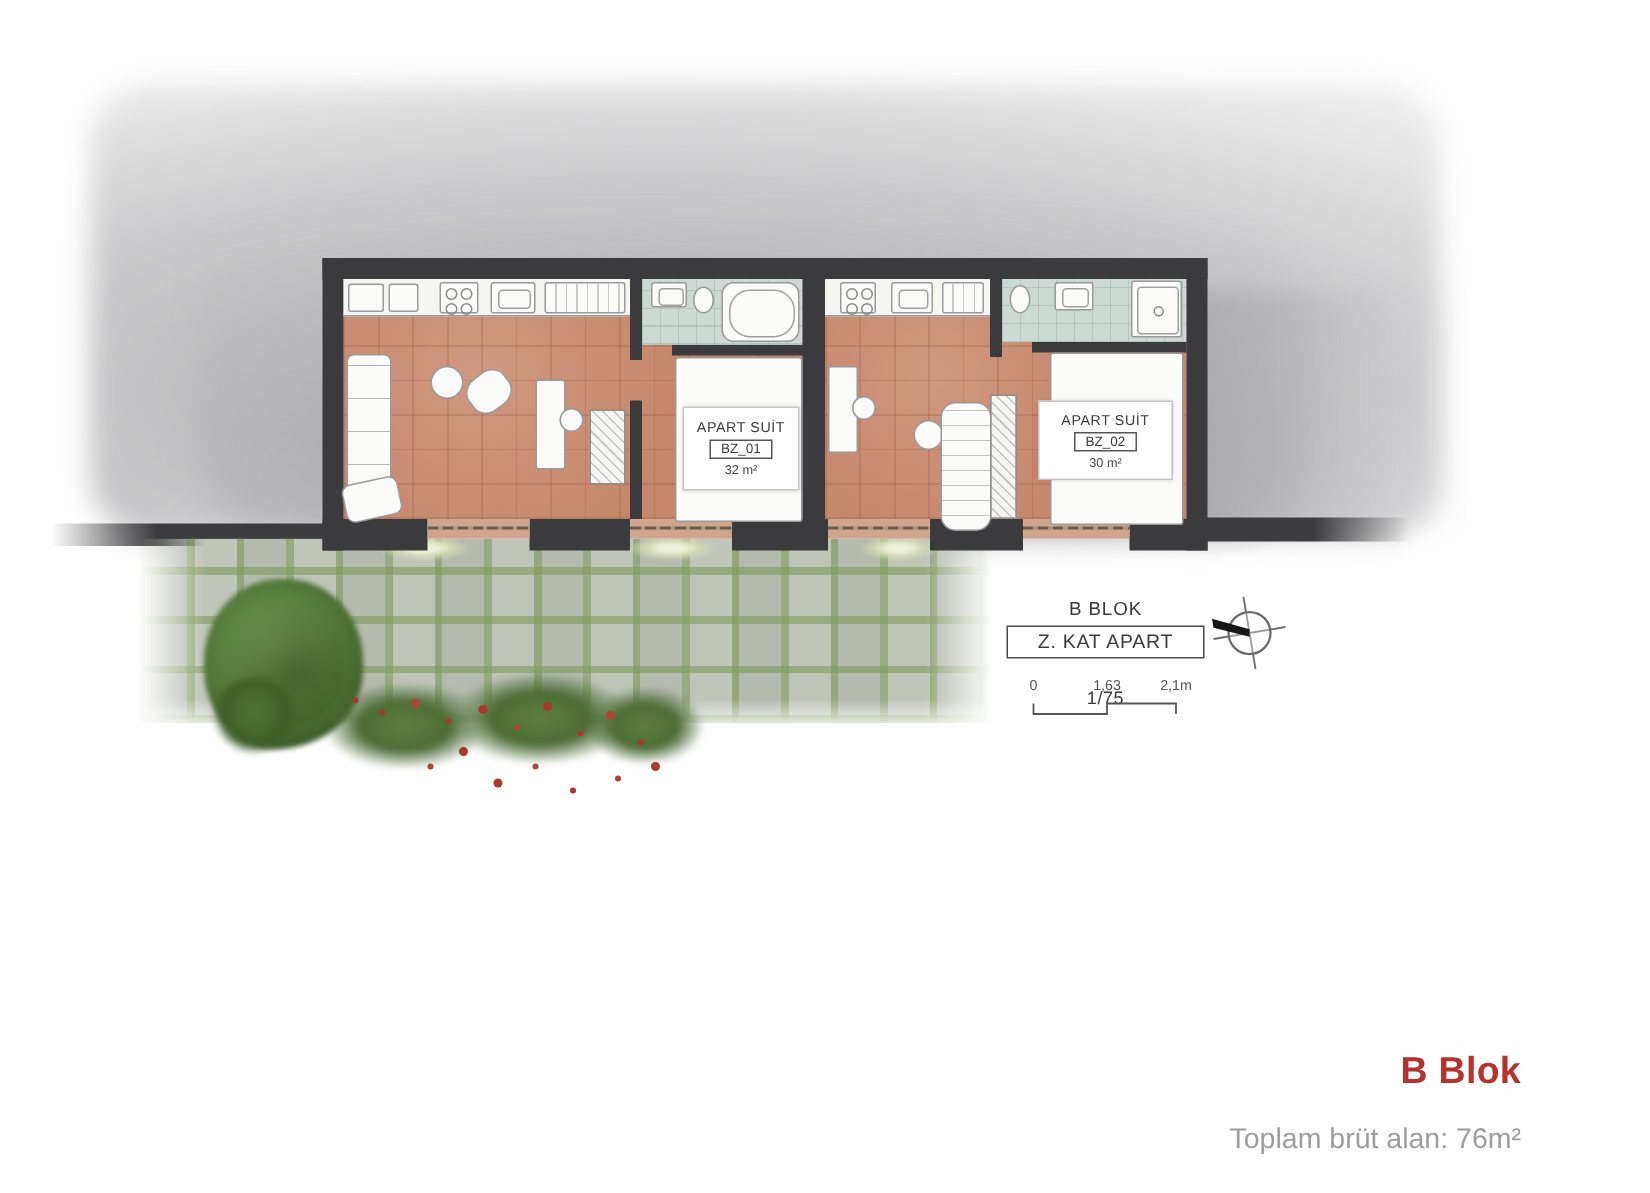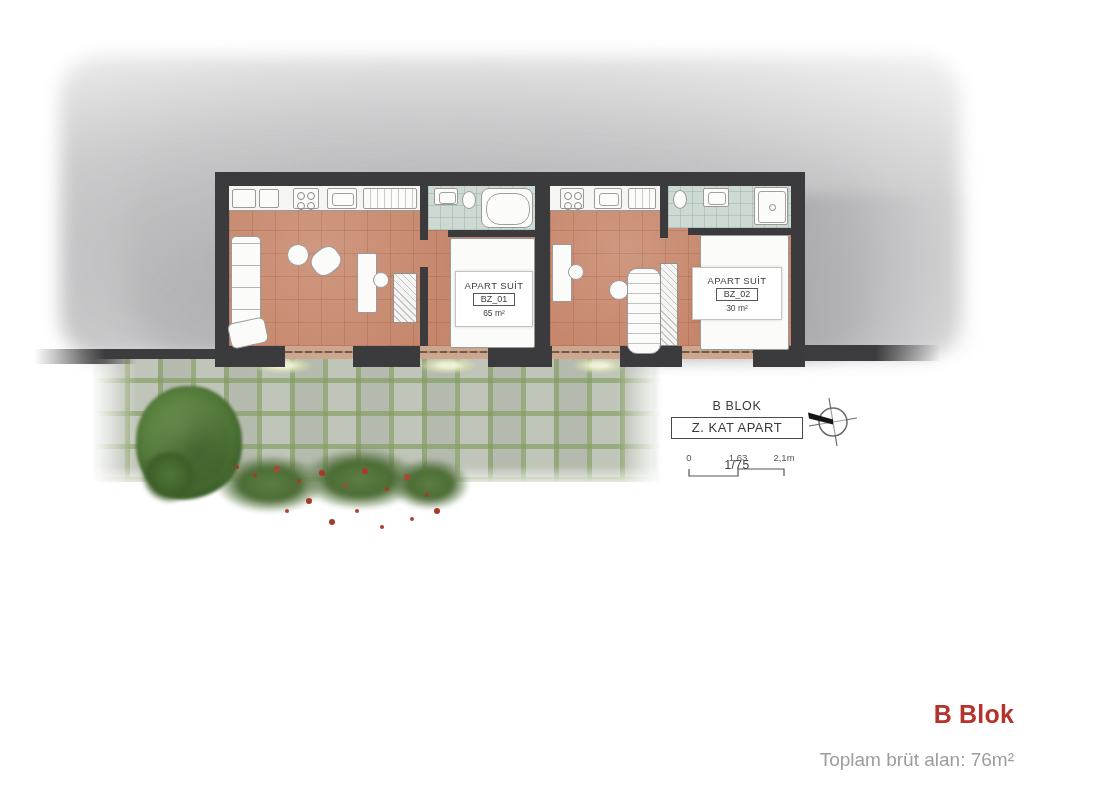--- a/index.html
+++ b/index.html
@@ -221,21 +221,21 @@
     <div class="abs furn circle" style="left:353px;top:92px;width:16px;height:16px;"></div>
     <div class="abs furn circle" style="left:394px;top:108px;width:20px;height:20px;"></div>
     <div class="abs furn hstripes" style="left:412px;top:96px;width:34px;height:86px;border-radius:10px;"></div>
     <div class="abs wardrobe" style="left:445px;top:91px;width:18px;height:83px;"></div>
     <div class="abs furn" style="left:545px;top:66px;width:29px;height:26px;"></div>
     <div class="abs furn" style="left:485px;top:63px;width:89px;height:115px;"></div>
 
     <div class="abs apt-card" style="left:240px;top:99px;width:76px;height:54px;">
       <div class="t">APART SUİT</div>
       <div class="c">BZ_01</div>
-      <div class="a">65 m²</div>
+      <div class="a">32 m²</div>
     </div>
     <div class="abs apt-card" style="left:477px;top:95px;width:88px;height:51px;">
       <div class="t">APART SUİT</div>
       <div class="c">BZ_02</div>
       <div class="a">30 m²</div>
     </div>
   </div>
 
   <div class="abs tblock">
     <div class="blk">B BLOK</div>

